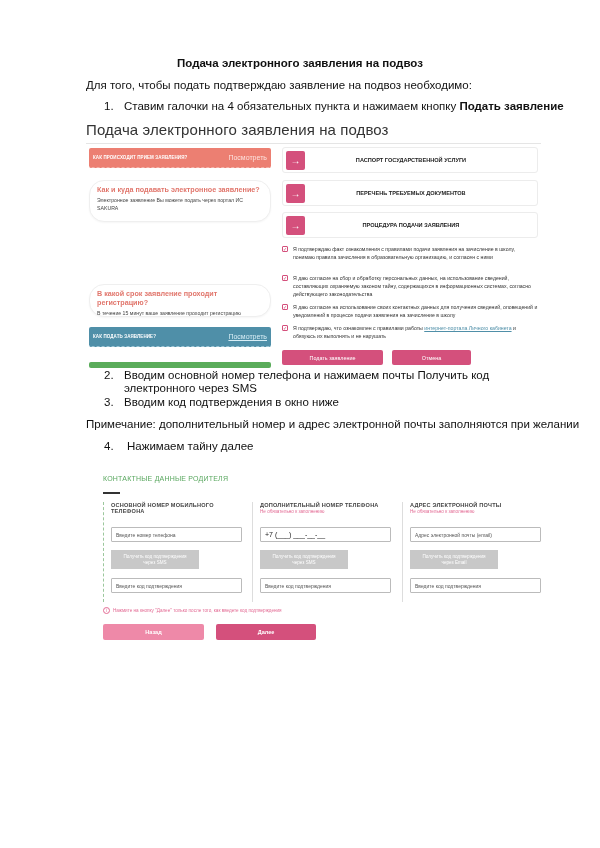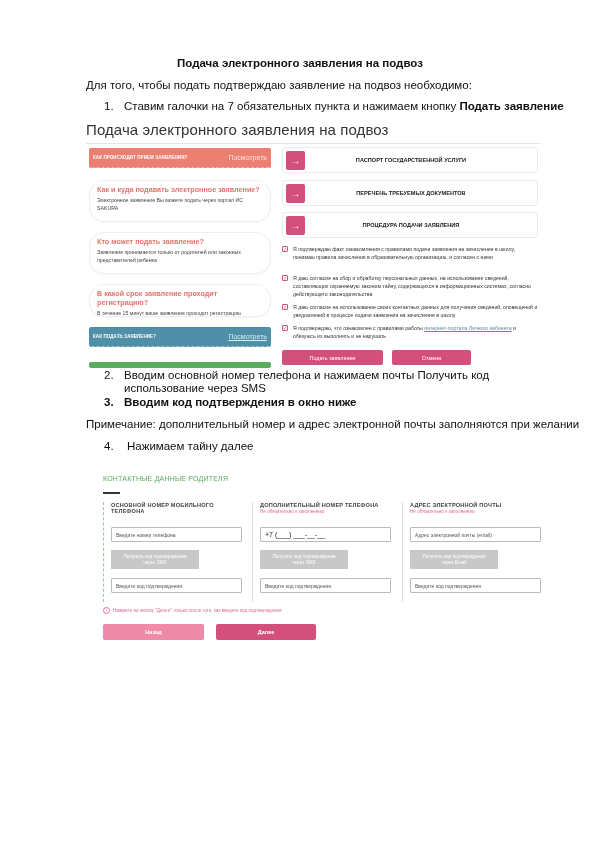--- a/index.html
+++ b/index.html
@@ -60,39 +60,35 @@
   .back-btn { position: absolute; top: 159px; left: 6px; width: 101px; height: 16px; background: #ee89a8; border-radius: 2px; color: #fff; font-size: 5.5px; font-weight: bold; display: flex; align-items: center; justify-content: center; }
   .next-btn { position: absolute; top: 159px; left: 119px; width: 100px; height: 16px; background: #d4507c; border-radius: 2px; color: #fff; font-size: 5.5px; font-weight: bold; display: flex; align-items: center; justify-content: center; }
 </style>
 </head>
 <body>
 
 <div class="doc-title">Подача электронного заявления на подвоз</div>
 <div class="doc-intro">Для того, чтобы подать подтверждаю заявление на подвоз необходимо:</div>
 
 <div class="step" style="top:100px; left:104px;">
-  <span class="num">1.</span><span>Ставим галочки на 7 обязательных пункта и нажимаем кнопку </span><b>Подать заявление</b>
+  <span class="num">1.</span><span>Ставим галочки на 4 обязательных пункта и нажимаем кнопку </span><b>Подать заявление</b>
 </div>
 
 <div class="shot1">
   <div class="shot1-title">Подача электронного заявления на подвоз</div>
   <div class="shot1-rule"></div>
 
   <div class="acc-head salmon" style="top:27px;">
     <span class="lbl">КАК ПРОИСХОДИТ ПРИЕМ ЗАЯВЛЕНИЯ?</span>
     <span class="lnk">Посмотреть</span>
   </div>
 
   <div class="faq" style="top:59px; height:42px;">
     <div class="q">Как и куда подавать электронное заявление?</div>
     <div class="a">Электронное заявление Вы можете подать через портал ИС SAKURA</div>
-  </div>
-  <div class="faq" style="top:111px; height:42px;">
-    <div class="q">Кто может подать заявление?</div>
-    <div class="a">Заявление принимается только от родителей или законных представителей ребенка</div>
   </div>
   <div class="faq" style="top:163px; height:33px;">
     <div class="q">В какой срок заявление проходит регистрацию?</div>
     <div class="a">В течение 15 минут ваше заявление проходит регистрацию</div>
   </div>
 
   <div class="acc-head blue" style="top:206px;">
     <span class="lbl">КАК ПОДАТЬ ЗАЯВЛЕНИЕ?</span>
     <span class="lnk">Посмотреть</span>
   </div>
@@ -127,23 +123,23 @@
     <span class="box">✓</span>
     <span class="t"><span>Я подтверждаю, что ознакомлен с правилами работы </span><a>интернет-портала Личного кабинета</a><span> и обязуюсь их выполнять и не нарушать</span></span>
   </div>
 
   <div class="pink-btn" style="top:229px; left:196px; width:101px;">Подать заявление</div>
   <div class="pink-btn" style="top:229px; left:306px; width:79px;">Отмена</div>
 </div>
 
 <div class="step" style="top:369px; left:104px; line-height:13px;">
   <span class="num">2.</span><span>Вводим основной номер телефона и нажимаем почты Получить код</span><br>
-  <span class="num"></span><span>использование через SMS</span>
+  <span class="num"></span><span>электронного через SMS</span>
 </div>
-<div class="step" style="top:396px; left:104px;font-weight:bold;">
+<div class="step" style="top:396px; left:104px;">
   <span class="num">3.</span><span>Вводим код подтверждения в окно ниже</span>
 </div>
 <div class="step" style="top:418px; left:86px;text-align:center;">Примечание: дополнительный номер и адрес электронной почты заполняются при желании</div>
 <div class="step" style="top:440px; left:104px;">
   <span class="num" style="width:23px;">4.</span><span>Нажимаем тайну далее</span>
 </div>
 
 <div class="shot2">
   <div class="contact-title">КОНТАКТНЫЕ ДАННЫЕ РОДИТЕЛЯ</div>
   <div class="contact-rule"></div>

